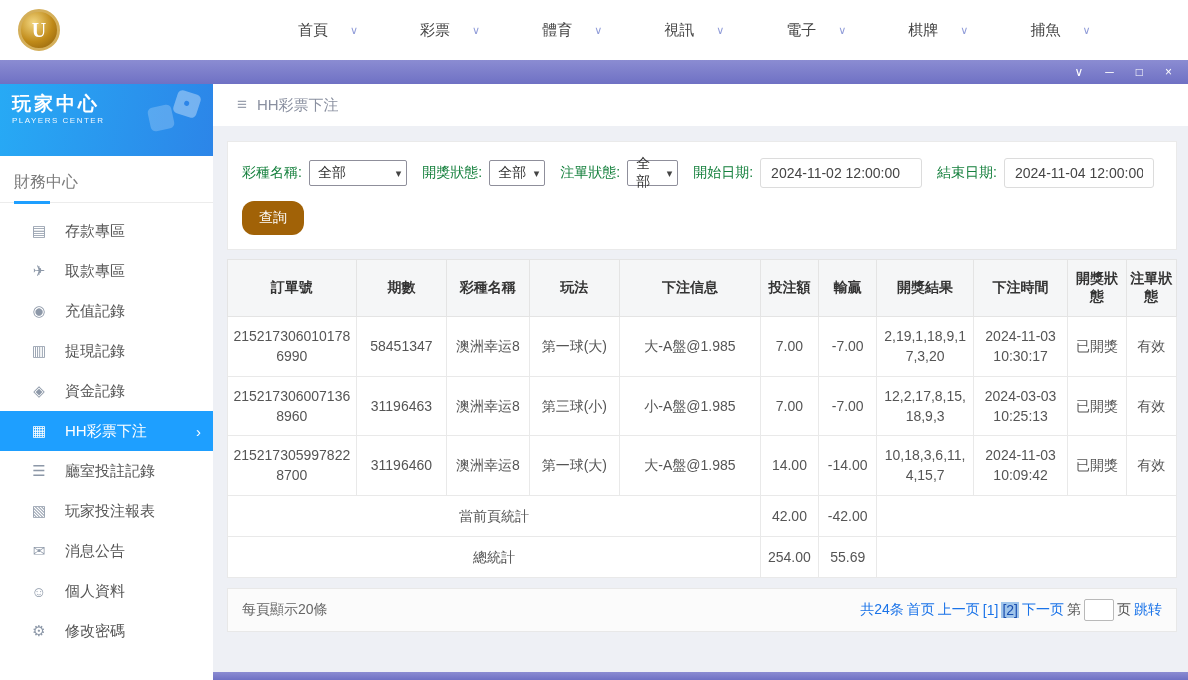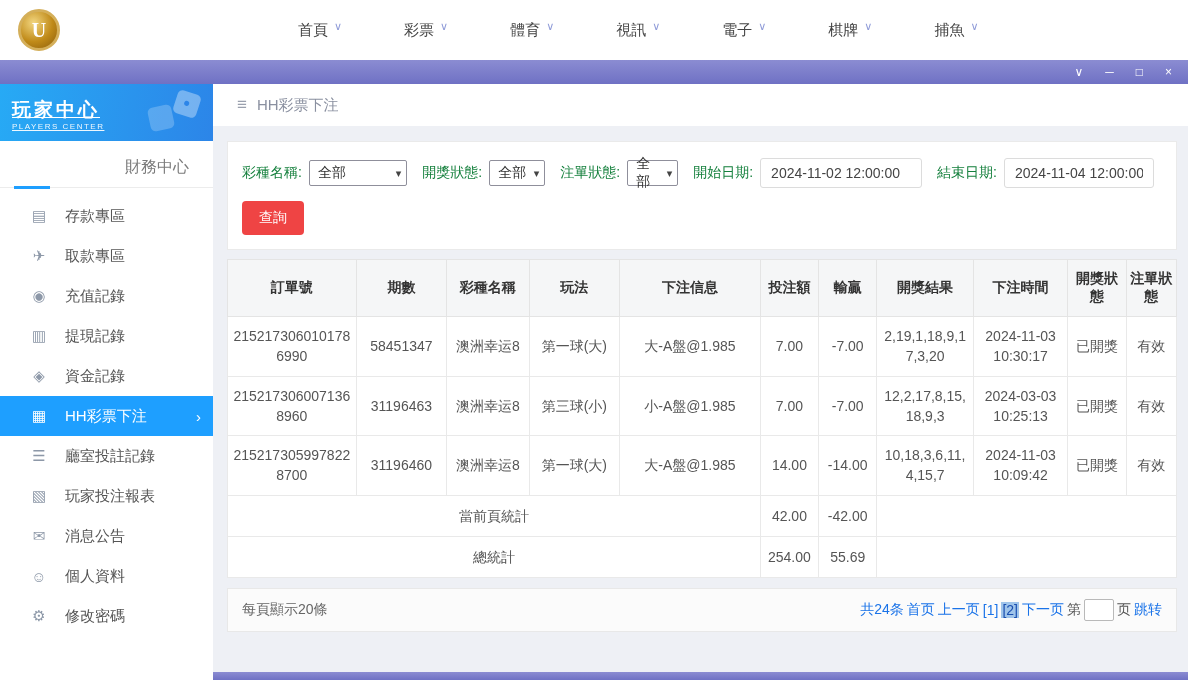--- a/index.html
+++ b/index.html
@@ -9,44 +9,44 @@
   
   .topbar { height:60px; display:flex; align-items:center; background:#fff; padding:0 18px; }
   .logo { display:flex; align-items:center; gap:10px; width:248px; }
   .logo-circle { width:42px; height:42px; border-radius:50%;
     background:radial-gradient(circle at 35% 30%, #f2d680, #c08a18 55%, #8a5c0c);
     border:3px solid #d4af5a; color:#fff; font-weight:bold; font-size:20px;
     display:flex; align-items:center; justify-content:center;
     font-family:"Liberation Serif","DejaVu Serif",serif; }
   .logo-text { font-size:23px; font-weight:bold; color:#a9802f; letter-spacing:1px; white-space:nowrap; }
   .nav { display:flex; gap:62px; margin-left:32px; }
-  .nav-item { display:flex; align-items:flex-start; gap:6px; color:#444; font-size:15px; cursor:pointer; white-space:nowrap; }
+  .nav-item { display:flex; align-items:center; gap:22px; color:#444; font-size:15px; cursor:pointer; white-space:nowrap; }
   .nav-item .chev { color:#8f9bd8; font-size:11px; line-height:1; }
 
   
   .purple-bar { height:24px; background:linear-gradient(#8b8cd2,#6f71c4);
     display:flex; align-items:center; justify-content:flex-end; gap:22px; padding:0 16px; color:#fff; }
   .win-ctl { font-size:12px; line-height:1; cursor:pointer; }
 
   
   .body-row { display:flex; height:596px; }
 
   
   .sidebar { width:213px; flex:none; background:#fff; overflow:hidden; }
-  .sidebar-header { height:57px; background:linear-gradient(100deg,#27aaf5 0%, #2c85e8 100%);
-    color:#fff; padding:15px 12px; position:relative; overflow:hidden;text-decoration:underline; }
+  .sidebar-header { height:72px; background:linear-gradient(100deg,#27aaf5 0%, #2c85e8 100%);
+    color:#fff; padding:9px 12px; position:relative; overflow:hidden; }
   .sidebar-title { font-size:19px; font-weight:bold; letter-spacing:3px; line-height:1.2; }
   .sidebar-sub { font-size:8px; letter-spacing:1.5px; opacity:.92; }
   .die { position:absolute; width:24px; height:24px; border-radius:5px; background:rgba(255,255,255,.35); }
   .die.d1 { right:14px; top:8px; transform:rotate(18deg); }
   .die.d2 { right:40px; top:22px; transform:rotate(-12deg); background:rgba(255,255,255,.22); }
   .die .pip { position:absolute; width:5px; height:5px; border-radius:50%; background:#2c85e8; left:9px; top:9px; }
 
-  .section-label { margin:6px 0 8px; padding:10px 24px 9px; color:#7b7b7b; font-size:16px;
-    position:relative; border-bottom:1px solid #ececec;text-align:right; }
+  .section-label { margin:6px 0 8px; padding:10px 14px 9px; color:#7b7b7b; font-size:16px;
+    position:relative; border-bottom:1px solid #ececec; }
   .section-label::after { content:""; position:absolute; left:14px; bottom:-2px; width:36px; height:3px; background:#1e9fff; }
   .menu-item { height:40px; display:flex; align-items:center; gap:17px; padding:0 14px 0 30px;
     color:#555; font-size:15px; cursor:pointer; position:relative; white-space:nowrap; }
   .menu-item .mi-icon { width:18px; text-align:center; color:#8d98a8; font-size:15px; flex:none; }
   .menu-item.active { background:#1e9fff; color:#fff; }
   .menu-item.active .mi-icon { color:#fff; }
   .mi-chev { position:absolute; right:12px; color:#fff; font-size:15px; }
 
   
   .main { flex:1; background:#eef0f5; position:relative; overflow:hidden; }
@@ -61,21 +61,21 @@
   .filter-row { display:flex; align-items:center; gap:7px; flex-wrap:nowrap; }
   .f-label { color:#15803d; white-space:nowrap; }
   .f-select { height:26px; border:1px solid #8f8f9b; border-radius:2px; background:#fff;
     display:inline-flex; align-items:center; justify-content:space-between;
     padding:0 5px 0 8px; cursor:pointer; margin-right:8px; }
   .f-select .f-arrow { font-size:11px; color:#444; margin-left:6px; }
   .w110 { width:110px; } .w62 { width:62px; } .w56 { width:56px; }
   .f-date { height:30px; border:1px solid #dcdcdc; border-radius:3px; padding:0 10px;
     color:#444; font-size:14px; font-family:inherit; margin-right:8px; background:#fff; }
   .d158 { width:162px; } .d150 { width:150px; }
-  .search-btn { margin-top:13px; background:#ef4444; color:#fff; border:none; border-radius:4px;
+  .search-btn { margin-top:13px; background:#a16207; color:#fff; border:none; border-radius:12px;
     padding:8px 17px; font-size:14px; cursor:pointer; font-family:inherit; }
 
   
   .table-card { margin-top:9px; border:none; background:transparent; }
   table { width:100%; border-collapse:collapse; background:#fff; table-layout:fixed; }
   th { background:#f5f6f7; font-weight:bold; color:#333; padding:10px 3px; border:1px solid #e4e4e4; font-size:14px; }
   td { border:1px solid #e9e9e9; text-align:center; padding:9px 5px; color:#555; line-height:1.45; background:#fff; }
   .brk { word-break:break-all; }
   .summary-row td { padding:10px 5px; }
 

